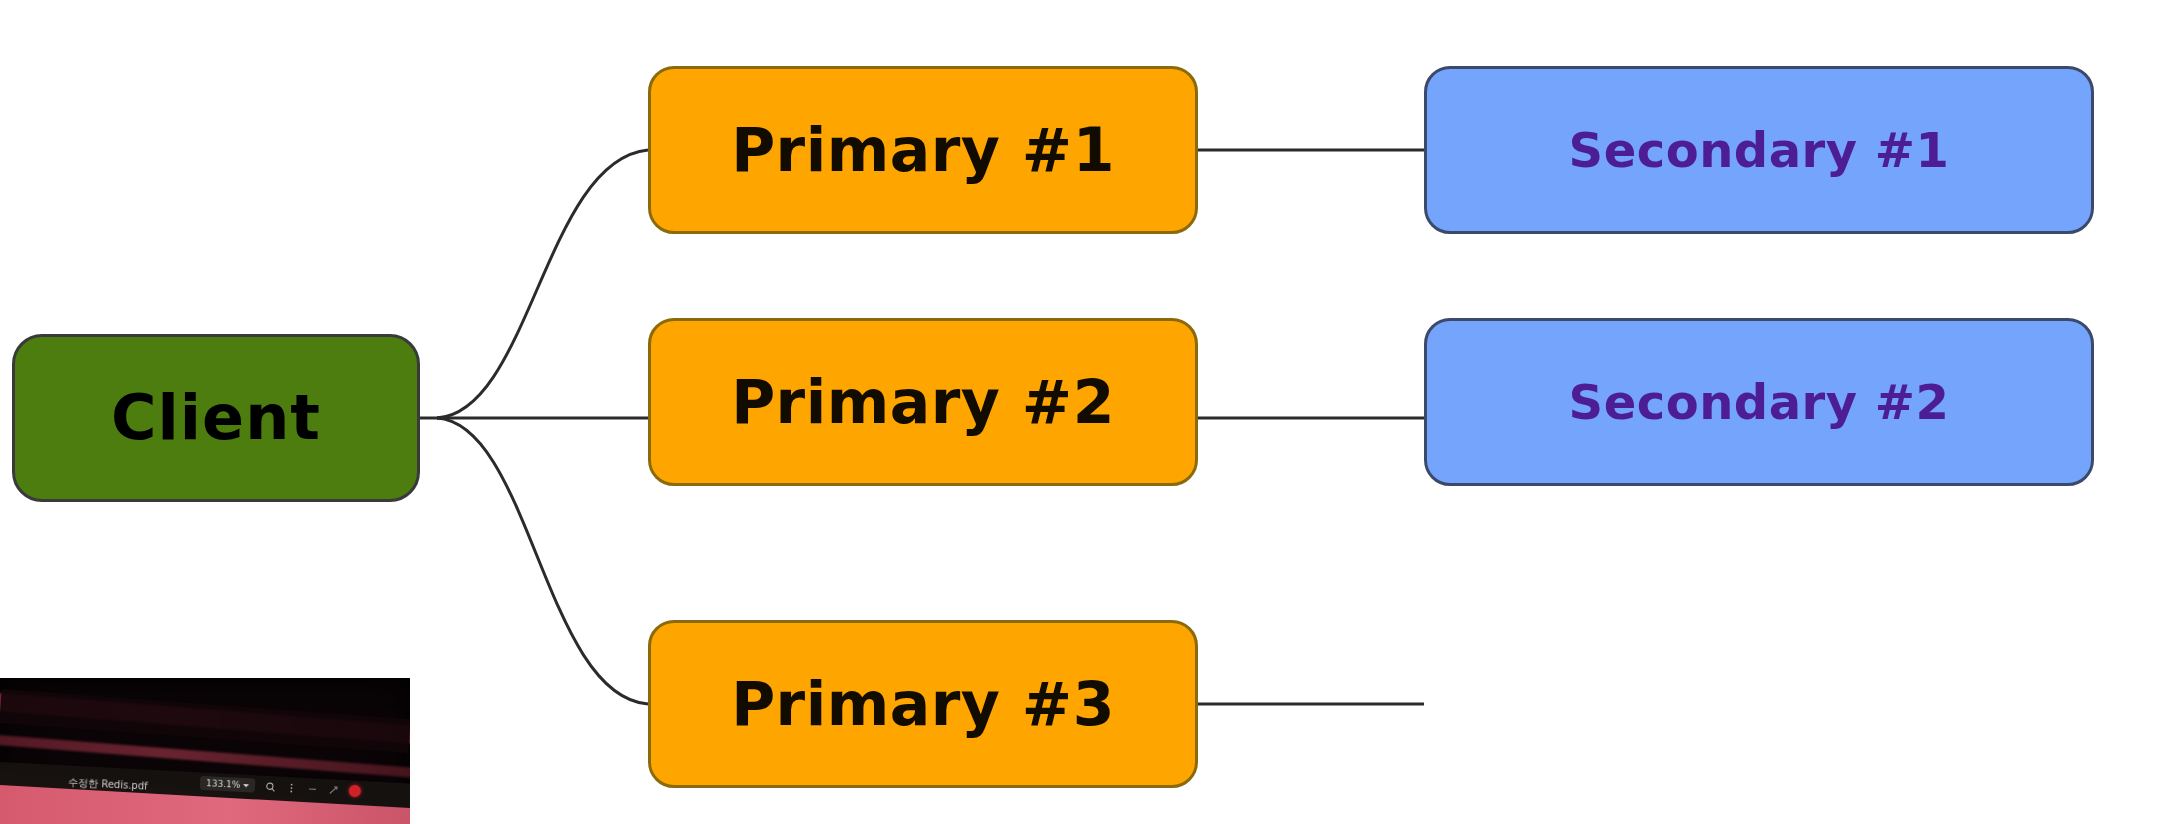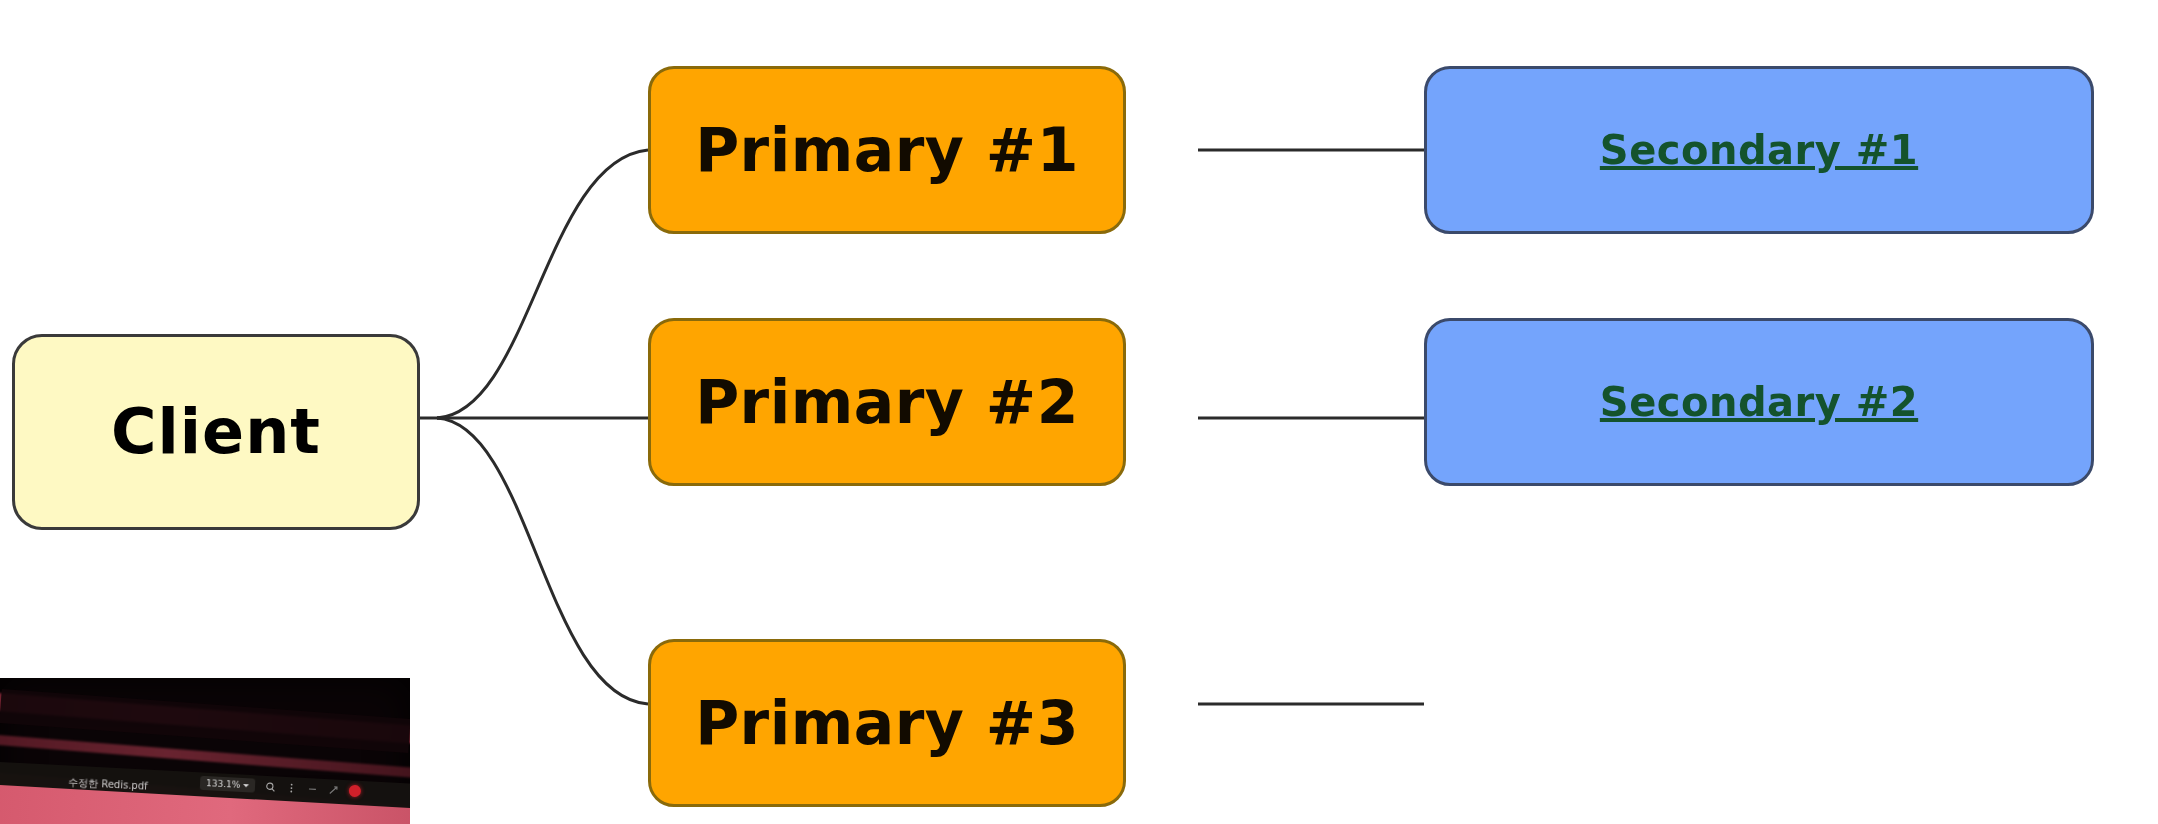--- a/index.html
+++ b/index.html
@@ -50,60 +50,59 @@
   .node-label {
     display: block;
     line-height: 1;
     color: #000000;
   }
 
   .node-client {
     left: 12px;
     top: 334px;
     width: 408px;
-    height: 196px;
-    background: #fef9c3;
+    height: 168px;
+    background: #4d7c0f;
     border: 3px solid #3a3a3a;
     border-radius: 30px;
   }
   .node-client .node-label {
     font-size: 62px;
     letter-spacing: 1px;
   }
 
   .node-primary {
     left: 648px;
-    width: 478px;
+    width: 550px;
     height: 168px;
     background: #ffa500;
     border: 3px solid #8a6a0a;
     border-radius: 26px;
   }
   .node-primary .node-label {
     font-size: 60px;
     color: #120b00;
   }
 
   .node-secondary {
     left: 1424px;
     width: 670px;
     height: 168px;
     background: #74a4fc;
     border: 3px solid #3b4a6b;
     border-radius: 26px;
   }
   .node-secondary .node-label {
-    font-size: 40px;
-    color: #14532d;
-    text-decoration: underline;
+    font-size: 48px;
+    color: #4c1d95;
   }
 
   .row-1 { top: 66px; }
   .row-2 { top: 318px; }
-  .row-3 { top: 639px; }
+  .row-3 { top: 620px; }
 
   
   #thumbnail {
     position: absolute;
     left: 0;
     top: 678px;
     width: 410px;
     height: 146px;
     overflow: hidden;
     background:

